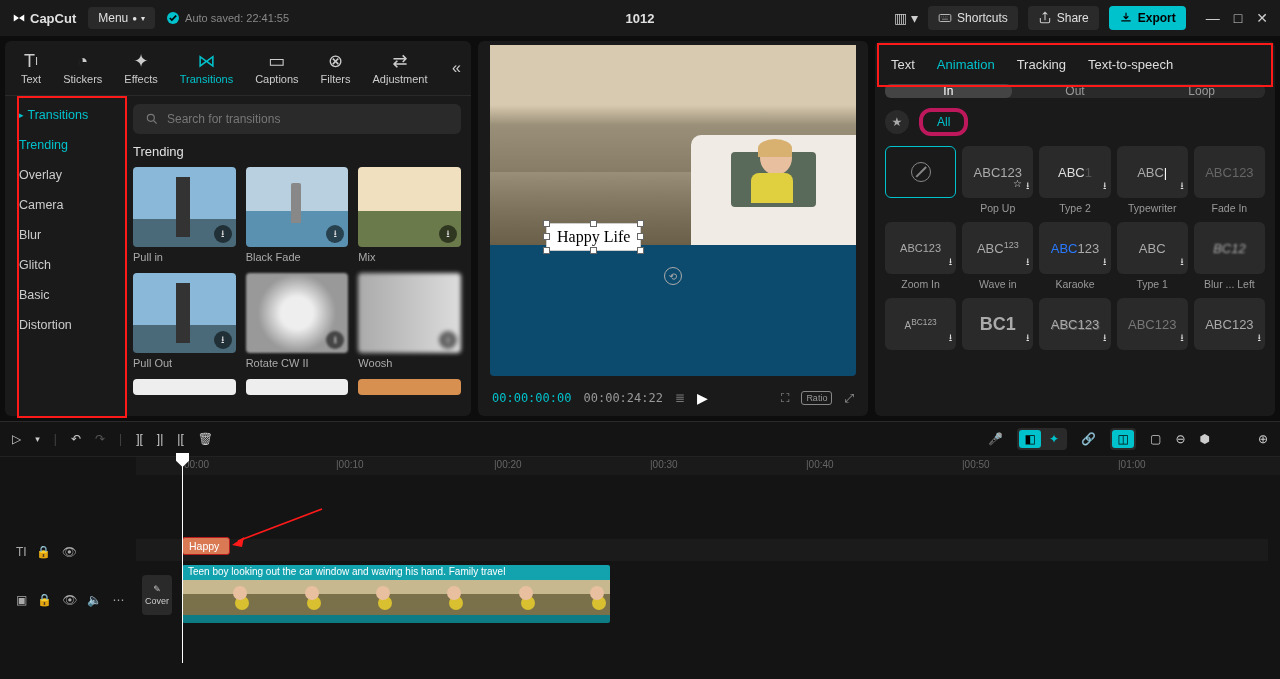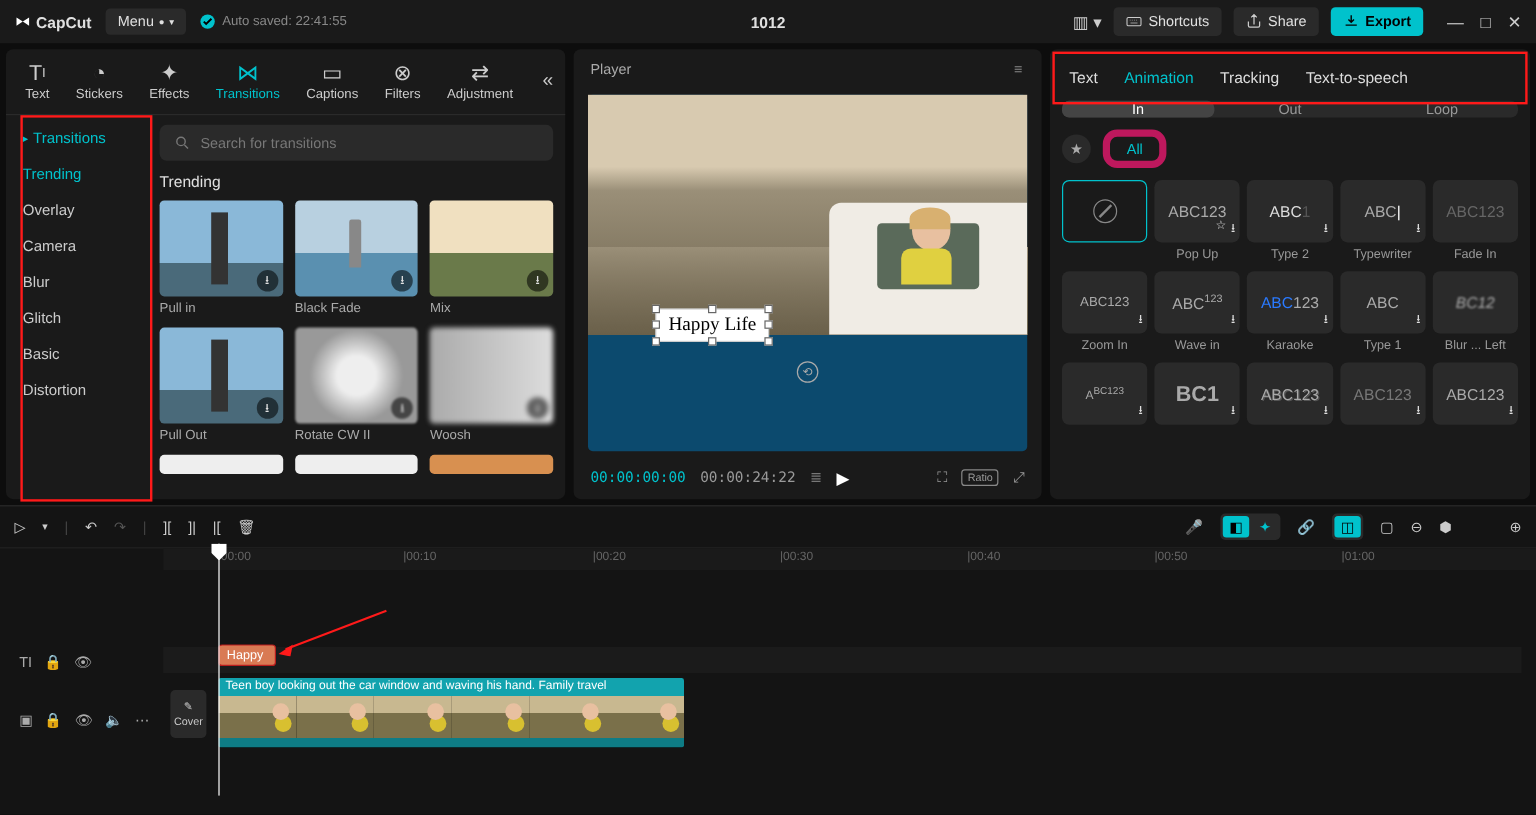--- a/index.html
+++ b/index.html
@@ -113,21 +113,21 @@
 .right-panel { flex: 1; background: #1a1a1a; border-radius: 6px; margin: 5px; padding: 8px 10px; display: flex; flex-direction: column; position: relative; }
 .redbox2 { position: absolute; top: 2px; left: 2px; right: 2px; height: 44px; border: 2px solid #ff1a1a; pointer-events: none; }
 .r-tabs { display: flex; gap: 22px; padding: 8px 6px 12px; font-size: 13px; }
 .r-tab { color: #ddd; cursor: pointer; font-weight: 500; }
 .r-tab.active { color: #00c2cc; }
 .inout { display: flex; background: #2a2a2a; border-radius: 6px; height: 14px; margin-bottom: 10px; }
 .inout div { flex: 1; display: flex; align-items: center; justify-content: center; color: #999; cursor: pointer; border-radius: 6px;}
 .inout div.on { background: #444; color: #fff; }
 .filter-row { display: flex; gap: 10px; align-items: center; margin-bottom: 10px; }
 .star { width: 24px; height: 24px; border-radius: 50%; background: #2a2a2a; display: flex; align-items: center; justify-content: center; color: #aaa; }
-.pill { border: 6px solid #be185d; color: #00c2cc; border-radius: 12px; padding: 3px 14px; font-size: 12px; }
+.pill { border: 4px solid #be185d; color: #00c2cc; border-radius: 12px; padding: 3px 14px; font-size: 12px; }
 .anim-grid { display: grid; grid-template-columns: repeat(5, 1fr); gap: 8px 6px; }
 .acell { text-align: center; }
 .abox {
   width: 100%; height: 52px; background: #2a2a2a; border-radius: 6px;
   display: flex; align-items: center; justify-content: center;
   color: #aaa; font-size: 13px; position: relative; font-weight: 500;
 }
 .abox.sel { border: 1.5px solid #00c2cc; background: transparent; }
 .abox .none-ico { width: 20px; height: 20px; border: 1.5px solid #888; border-radius: 50%; position: relative; }
 .abox .none-ico::after { content:""; position:absolute; left:2px; top:8px; width:14px; height:1.5px; background:#888; transform: rotate(-45deg);}
@@ -323,24 +323,20 @@
             </div>
           <div class="card">
               <div class="thumb th-half" style="background:#d89050"></div>
             </div>
         </div>
       </div>
     </div>
   </div>
 
   <div class="player-panel">
-    <div class="player-head">
-      <span>Player</span>
-      <span class="ham">≡</span>
-    </div>
     <div class="viewport">
       <div class="frame">
         <div class="road"></div>
         <div class="car"></div>
         <div class="carwin"></div>
         <div class="kid">
             <div class="hair"></div>
             <div class="head"></div>
             <div class="body"></div>
           </div>
@@ -567,21 +563,21 @@
       <span>▣</span>
       <span>🔒</span>
       <span>👁</span>
       <span>🔈</span>
       <span>⋯</span>
     </div>
     <div class="cover-btn" style="top:100px">
       <span>✎</span>
       <span>Cover</span>
     </div>
-    <div class="video-clip" style="left:182px; top:90px; width:388px">
+    <div class="video-clip" style="left:182px; top:90px; width:428px">
       <div class="vc-label">Teen boy looking out the car window and waving his hand. Family travel</div>
       <div class="vc-thumbs">
         <div></div>
           <div></div>
           <div></div>
           <div></div>
           <div></div>
           <div></div>
       </div>
       <div class="vc-audio"></div>

